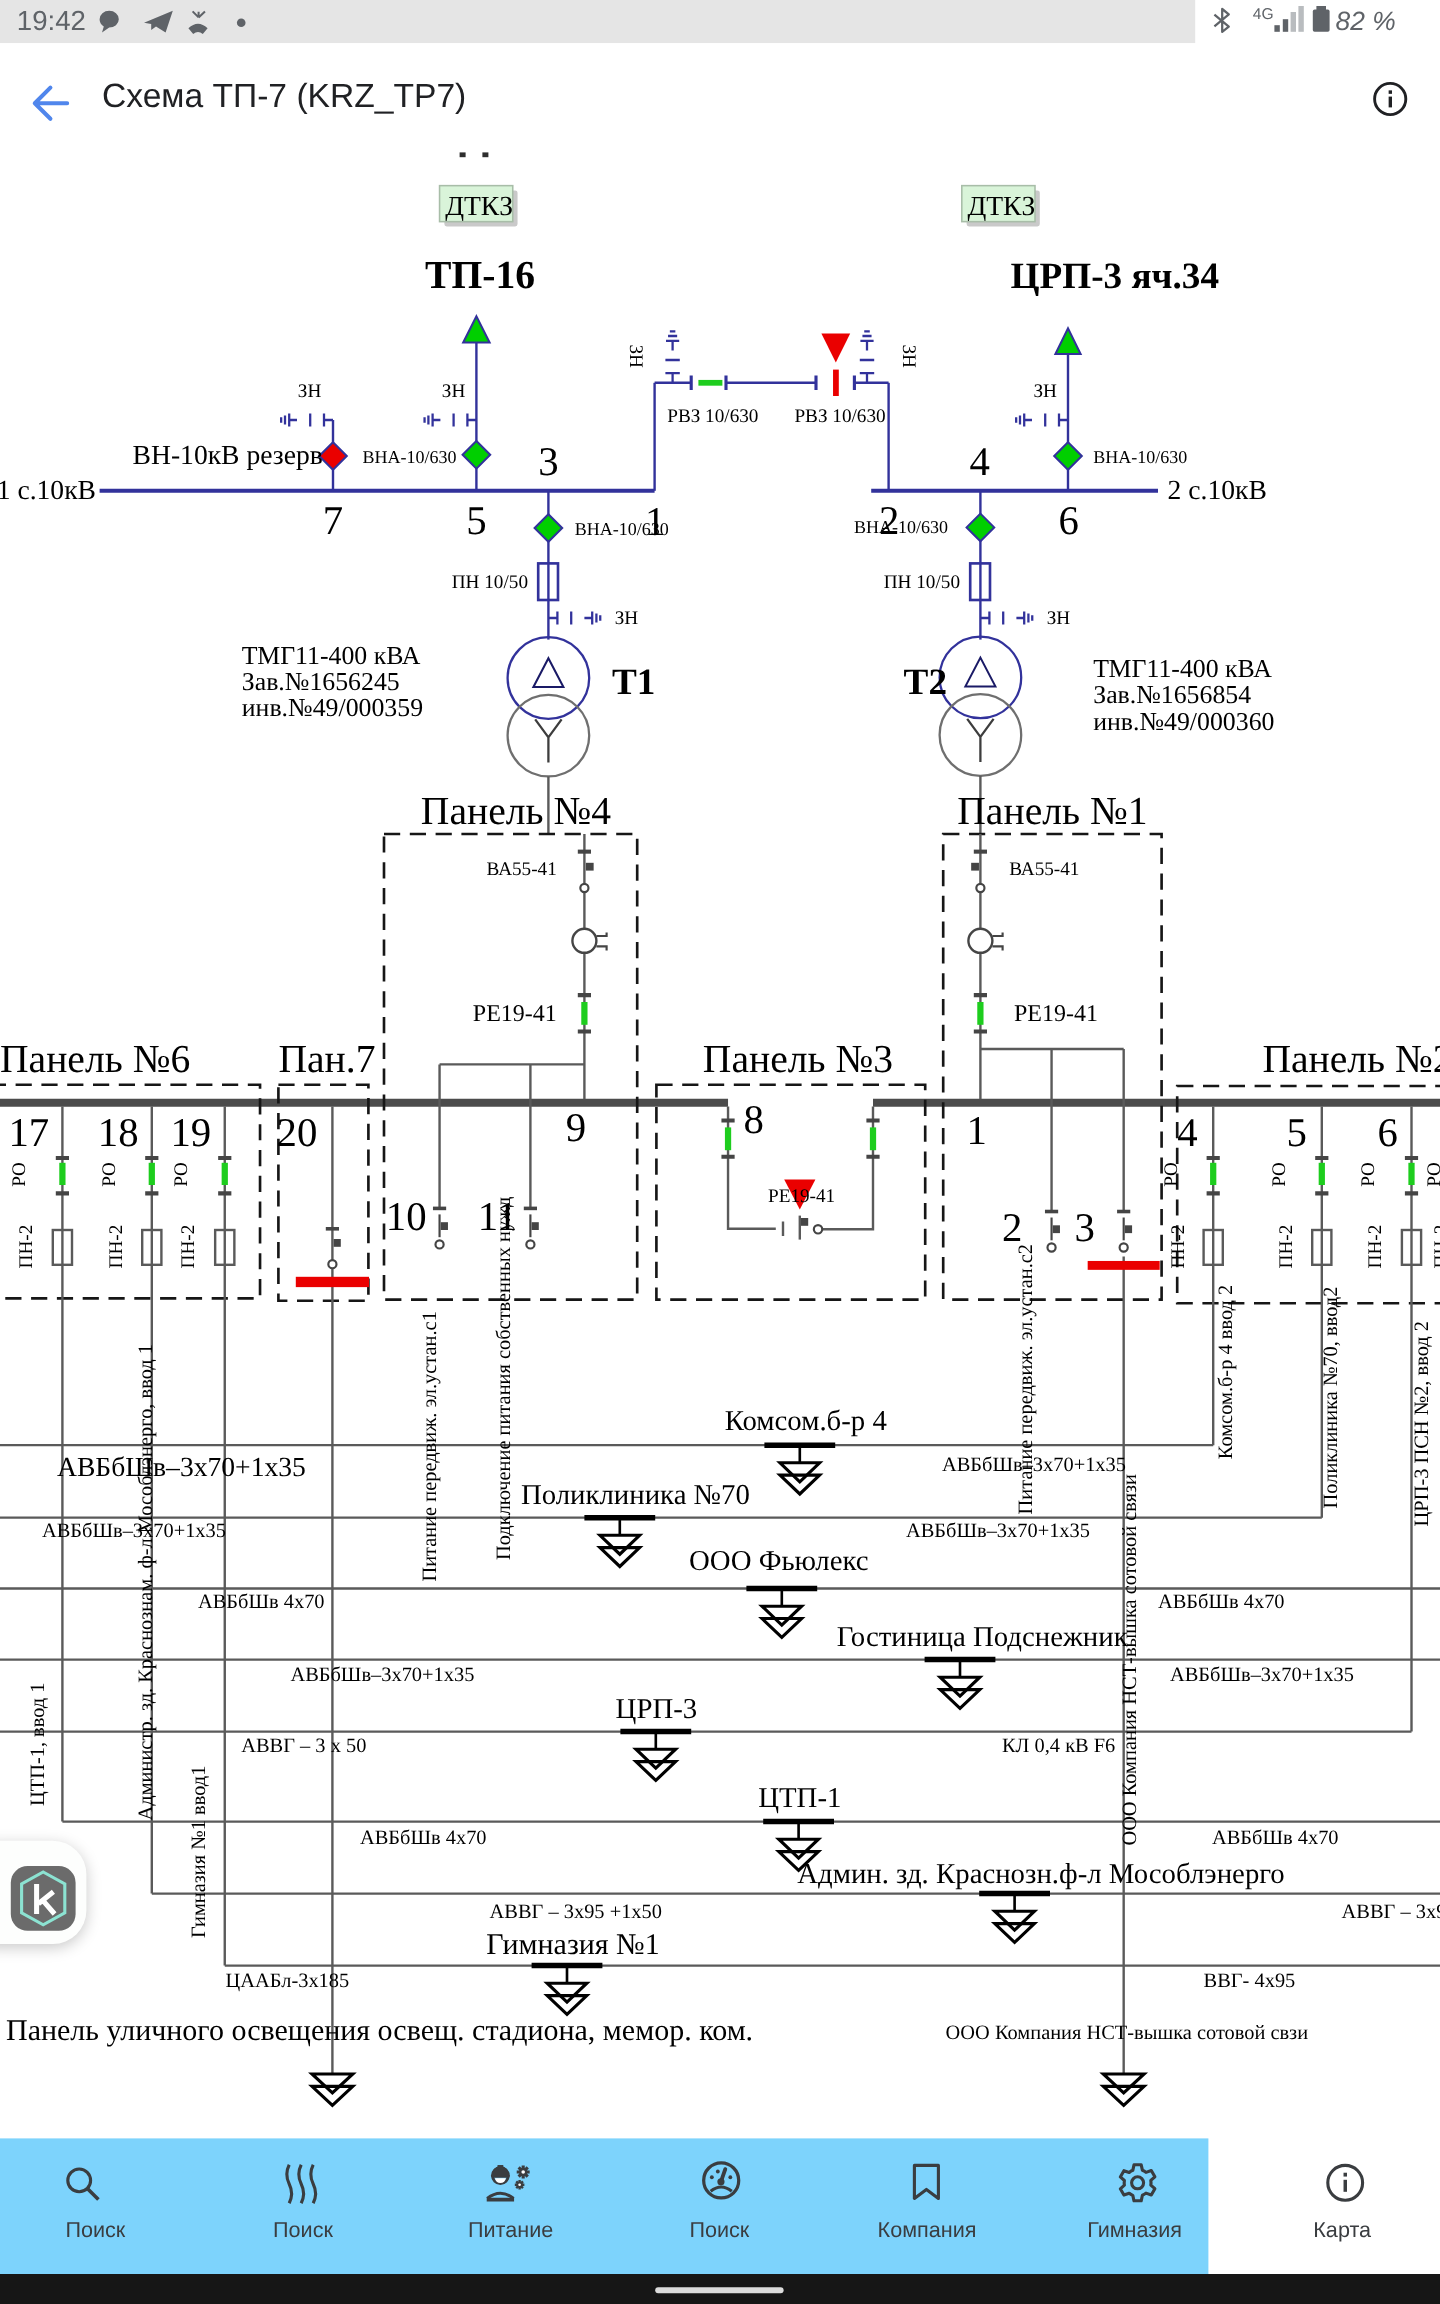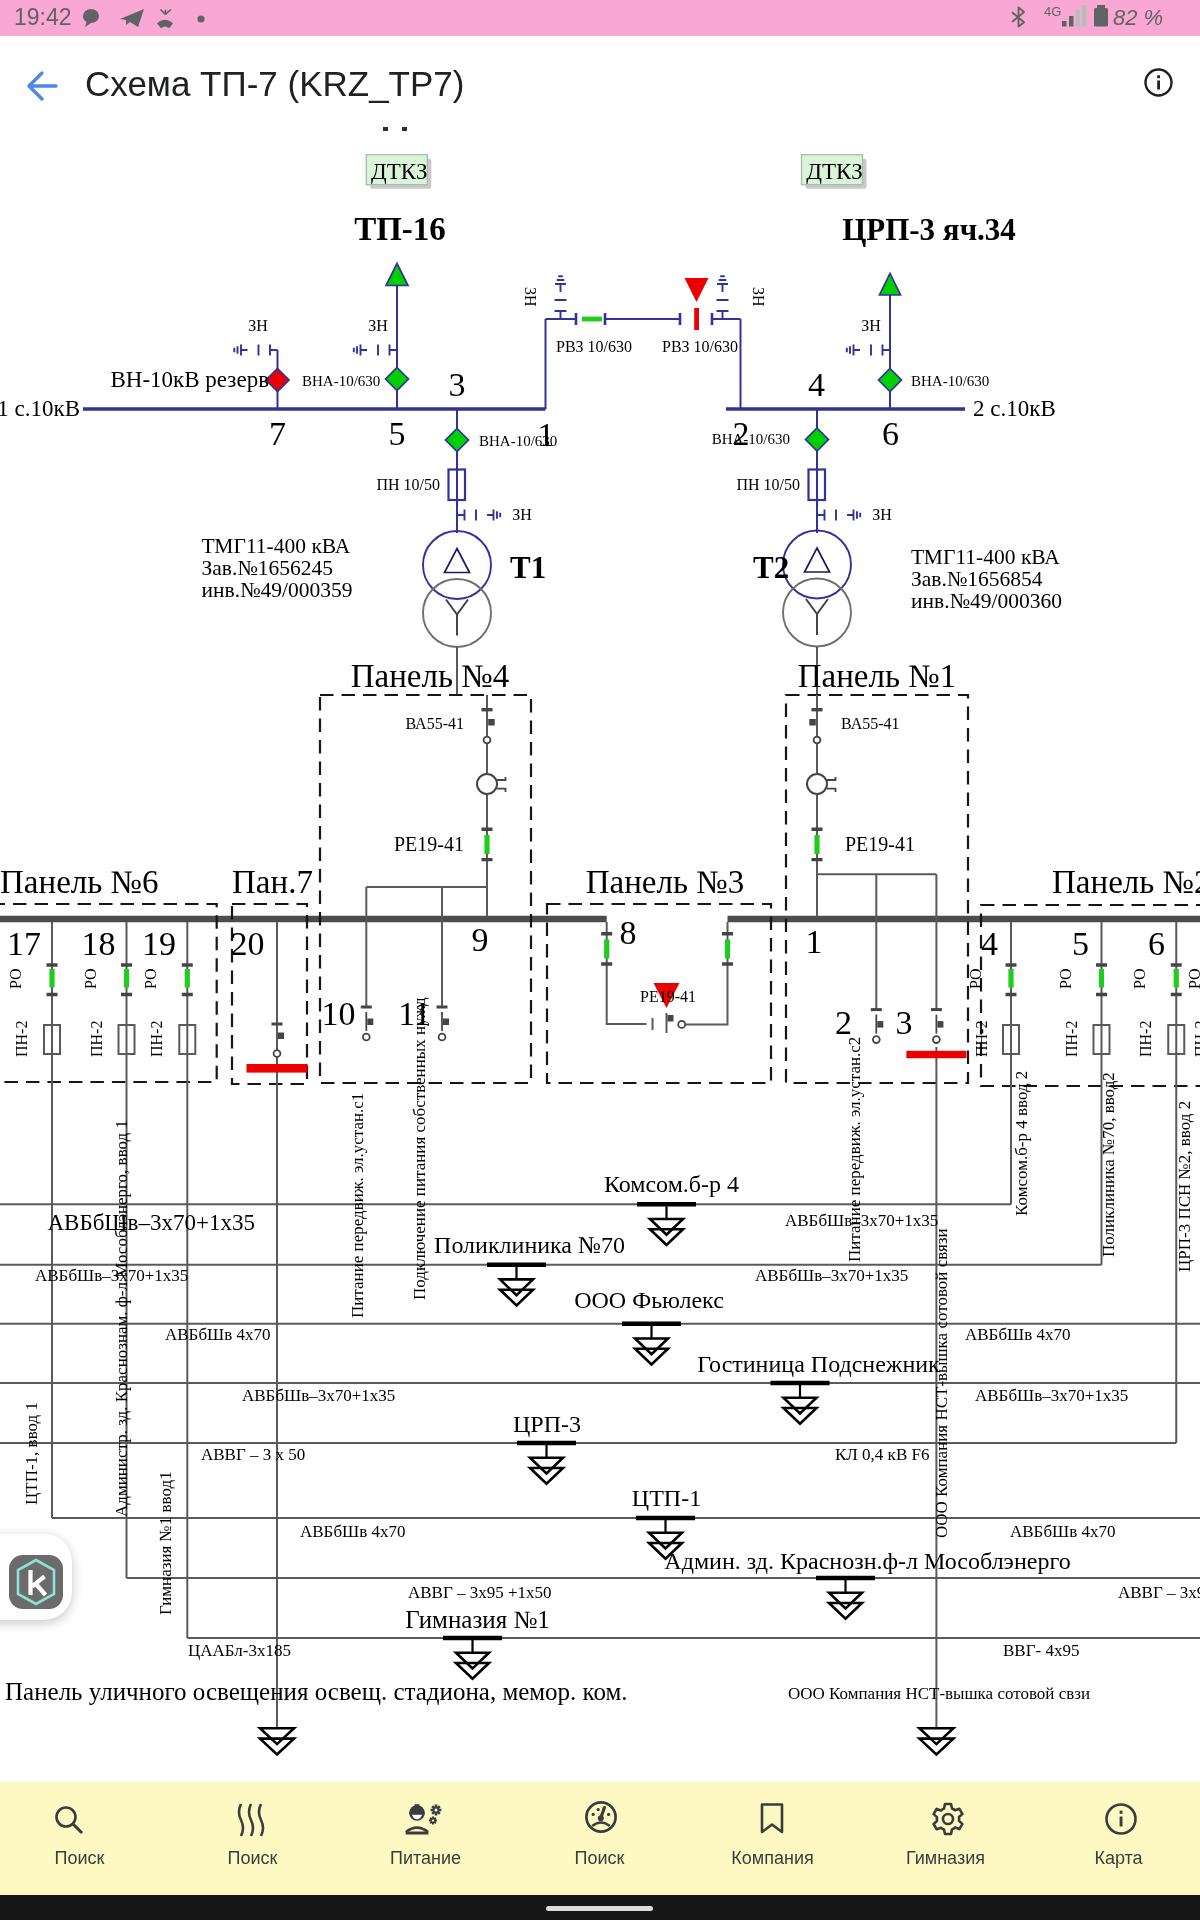--- a/index.html
+++ b/index.html
@@ -1,22 +1,22 @@
 <!DOCTYPE html>
 <html><head>
 <meta charset="utf-8">
 <style>
   html,body{margin:0;padding:0;background:#fff;}
   #page{position:relative;width:1200px;height:1920px;overflow:hidden;background:#fff;}
   .sans{font-family:"Liberation Sans",sans-serif;}
   #schx{position:absolute;left:0;top:0;}
   #schx text{font-family:"Liberation Serif",serif;fill:#000;}
-  .statusbar{position:absolute;left:0;top:0;width:1200px;height:36px;background:#f9a8d4;}
+  .statusbar{position:absolute;left:0;top:0;width:996px;height:36px;background:#e5e5e5;}
   .appbar{position:absolute;left:0;top:36px;width:1200px;height:84px;background:#fff;}
-  .navbar{position:absolute;left:0;top:1782px;width:1200px;height:113px;background:#fef9c3;}
+  .navbar{position:absolute;left:0;top:1782px;width:1007px;height:113px;background:#7dd3fc;}
   .navitem{position:absolute;top:0;width:171px;text-align:center;color:#3a3d40;}
   .navitem .lbl{position:absolute;top:66px;width:171px;text-align:center;font-family:"Liberation Sans",sans-serif;font-size:18px;color:#3a3d40;}
   .blackbar{position:absolute;left:0;top:1895px;width:1200px;height:25px;background:#161616;}
   .pill{position:absolute;left:546px;top:1906px;width:107px;height:5px;border-radius:3px;background:#dcdcdc;}
   .klogo{position:absolute;left:9px;top:1555px;width:54px;height:54px;border-radius:14px;background:#6b6b6b;}
 </style>
 </head>
 <body>
 <div id="page">
 
@@ -355,21 +355,21 @@
     <rect x="89" y="0" width="8" height="3.5" fill="#5f6368"></rect>
     <rect x="86" y="3" width="14" height="18.5" rx="1.5" fill="#5f6368"></rect>
   </svg>
   <div style="position:absolute;left:1113px;top:5px;font-size:22px;color:#5f6368;font-style:italic;">82&nbsp;%</div>
 </div>
 
 <div class="appbar sans">
   <svg style="position:absolute;left:26px;top:34px" width="32" height="32" viewBox="0 0 32 32">
     <path d="M16 3 L3 16 L16 29 M3.5 16 H30" stroke="#5086ec" stroke-width="3.4" fill="none" stroke-linecap="round" stroke-linejoin="round"></path>
   </svg>
-  <div style="position:absolute;left:85px;top:28px;font-size:35px;color:#202124;">Схема ТП-7 (KRZ_TP7)</div>
+  <div style="position:absolute;left:85px;top:28px;font-size:28px;color:#202124;">Схема ТП-7 (KRZ_TP7)</div>
   <svg style="position:absolute;left:1143px;top:31px" width="31" height="31" viewBox="0 0 31 31">
     <circle cx="15.5" cy="15.5" r="13" stroke="#202124" stroke-width="2.4" fill="none"></circle>
     <rect x="14.2" y="13.5" width="2.8" height="9" fill="#202124"></rect>
     <rect x="14.2" y="8.3" width="2.8" height="2.9" fill="#202124"></rect>
   </svg>
 </div>
 
 <div style="position:absolute;left:-34px;top:1534px;width:106px;height:86px;border-radius:28px;background:#fdfefd;box-shadow:0 3px 12px rgba(0,0,0,0.22);"></div>
 <div class="klogo">
   <svg width="54" height="54" viewBox="0 0 54 54">

